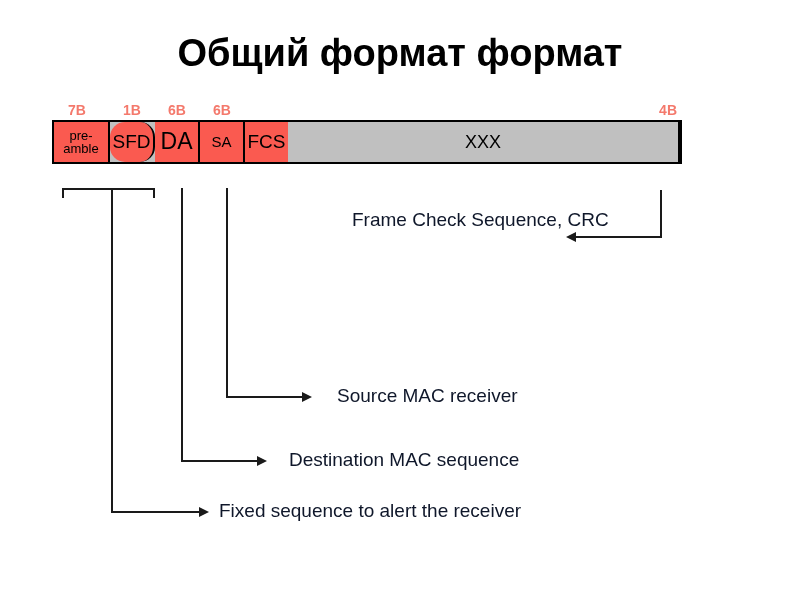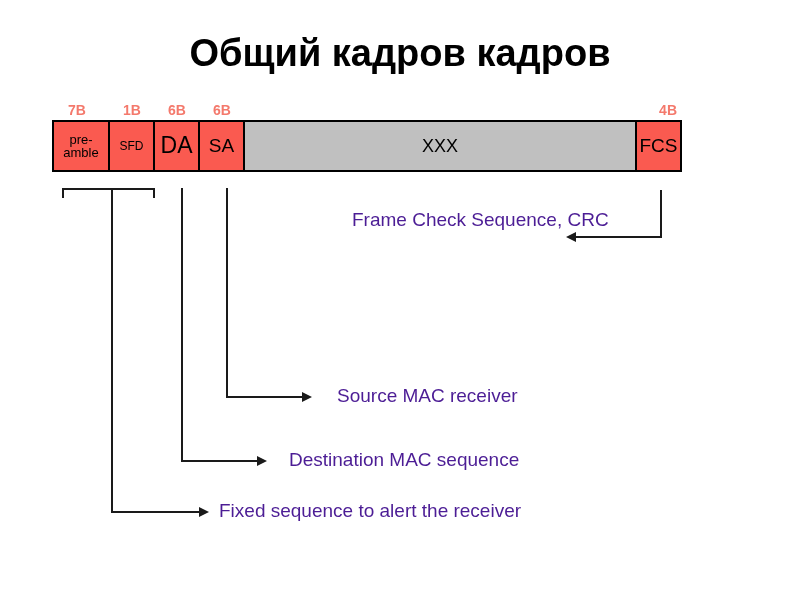--- a/index.html
+++ b/index.html
@@ -27,21 +27,21 @@
     font-family: "Liberation Sans", sans-serif;
     letter-spacing: 0px;
   }
 
   
   #frame {
     position: absolute;
     left: 52px;
     top: 120px;
     width: 630px;
-    height: 52px;
+    height: 44px;
     box-sizing: border-box;
     border: 2px solid #000000;
     display: flex;
     background: #c0c0c0;
   }
   .cell {
     box-sizing: border-box;
     border-right: 2px solid #000000;
     display: flex;
     align-items: center;
@@ -50,23 +50,23 @@
     color: #000000;
     font-size: 16px;
     line-height: 1.02;
     overflow: hidden;
     font-family: "Liberation Sans", sans-serif;
   }
   .cell.red { background: #fa5a50; }
   .cell.gray { background: #c0c0c0; }
   .cell.last { border-right: none; }
   .cell-preamble { width: 56px; font-size: 13px; }
-  .cell-sfd { width: 45px; font-size: 12px; }
+  .cell-sfd { width: 45px; font-size: 19px; border-radius: 15px; }
   .cell-da  { width: 45px; font-size: 23px; }
-  .cell-sa  { width: 45px; font-size: 19px; }
+  .cell-sa  { width: 45px; font-size: 15px; }
   .cell-xxx { flex: 1 1 auto; font-size: 18px; }
   .cell-fcs { width: 43px; font-size: 19px; }
 
   
   .blabel {
     position: absolute;
     top: 102px;
     font-size: 14px;
     font-weight: bold;
     color: #f4796c;
@@ -122,60 +122,60 @@
   }
   #p-head { left: 199px; top: 507px; }
   #d-head { left: 257px; top: 456px; }
   #s-head { left: 302px; top: 392px; }
   #f-head { left: 566px; top: 232px; }
 
   
   .caption {
     position: absolute;
     font-size: 19px;
-    color: #4c1d95;
+    color: #0f172a;
     font-family: "Liberation Sans", sans-serif;
     white-space: nowrap;
   }
   #cap-fcs  { left: 352px; top: 209px; }
   #cap-sa   { left: 337px; top: 385px; }
   #cap-da   { left: 289px; top: 449px; }
   #cap-pre  { left: 219px; top: 500px; text-align: center; }
 </style>
 </head>
 <body>
 
 <div id="page">
 
-  <div id="title">Общий кадров кадров</div>
+  <div id="title">Общий формат формат</div>
 
   <div class="blabel" id="bl-7b">7B</div>
   <div class="blabel" id="bl-1b">1B</div>
   <div class="blabel" id="bl-6b1">6B</div>
   <div class="blabel" id="bl-6b2">6B</div>
   <div class="blabel" id="bl-4b">4B</div>
 
   <div id="frame">
     <div class="cell red cell-preamble">
       <span>pre-<br>amble</span>
     </div>
     <div class="cell red cell-sfd">
       <span>SFD</span>
     </div>
     <div class="cell red cell-da">
       <span>DA</span>
     </div>
     <div class="cell red cell-sa">
       <span>SA</span>
     </div>
+    <div class="cell red cell-fcs last">
+      <span>FCS</span>
+    </div>
     <div class="cell gray cell-xxx">
       <span>XXX</span>
-    </div>
-    <div class="cell red cell-fcs last">
-      <span>FCS</span>
     </div>
   </div>
 
   <div class="hline" id="brk-top"></div>
   <div class="vline" id="brk-left"></div>
   <div class="vline" id="brk-right"></div>
   <div class="vline" id="brk-stem"></div>
 
   <div class="vline" id="f-v"></div>
   <div class="hline" id="f-h"></div>

